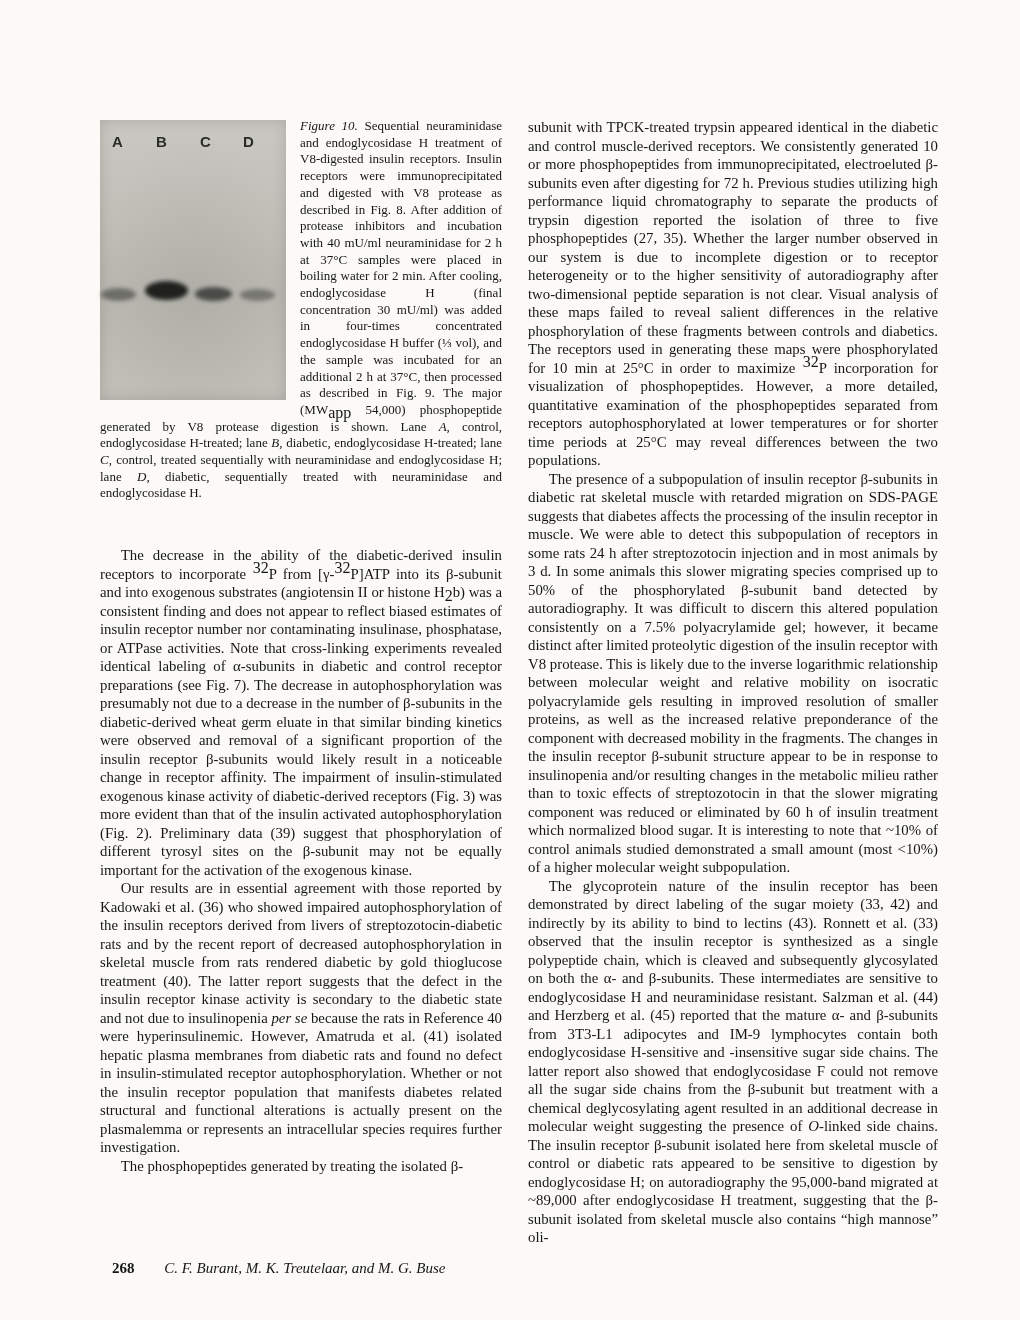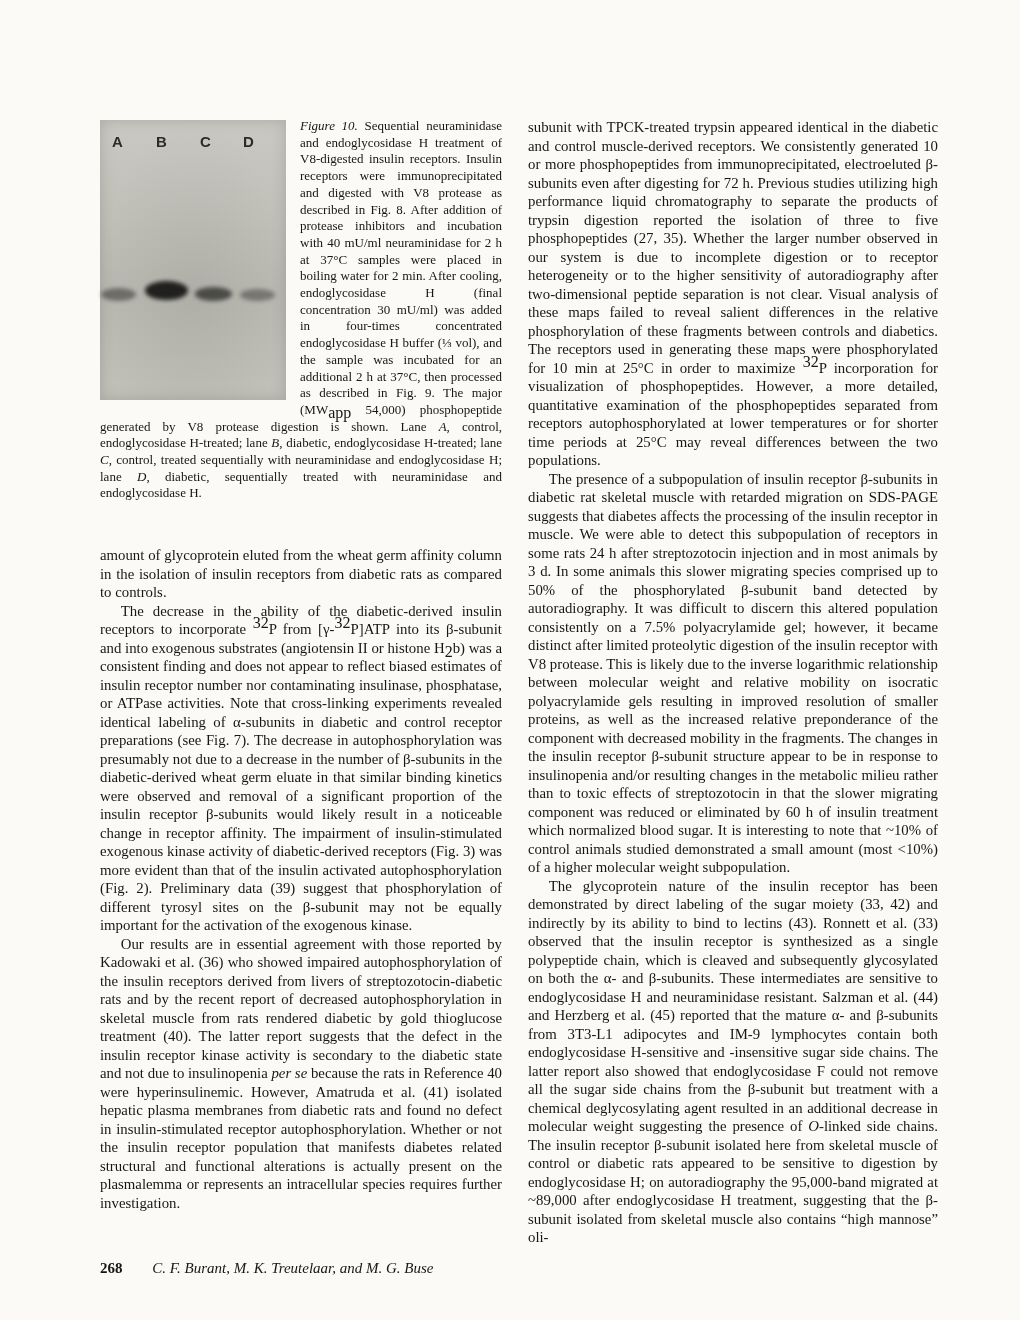--- a/index.html
+++ b/index.html
@@ -68,21 +68,21 @@
   .band-d{left:140px;top:169px; width:35px; height:12px; background:#3a3a36; opacity:.5;}
   .caption{
     font-size:13px;
     line-height:16.7px;
     text-align:justify;
   }
   .body-text{margin-top:44px;}
   
   .footer{
     position:absolute;
-    left:100px;
+    left:112px;
     top:1260px;
     font-size:15px;
     white-space:nowrap;
   }
   .page-num{font-weight:bold;margin-right:26px;}
   .authors{font-style:italic;}
 </style>
 </head>
 <body>
 
@@ -100,23 +100,23 @@
           <span class="lane lane-d">D</span>
           <div class="band band-a"></div>
           <div class="band band-b"></div>
           <div class="band band-c"></div>
           <div class="band band-d"></div>
         </div>
         <div class="caption"><i>Figure 10.</i> Sequential neuraminidase and endoglycosidase H treatment of V8-digested insulin receptors. Insulin receptors were immunoprecipitated and digested with V8 protease as described in Fig. 8. After addition of protease inhibitors and incubation with 40 mU/ml neuraminidase for 2 h at 37°C samples were placed in boiling water for 2 min. After cooling, endoglycosidase H (final concentration 30 mU/ml) was added in four-times concentrated endoglycosidase H buffer (⅓ vol), and the sample was incubated for an additional 2 h at 37°C, then processed as described in Fig. 9. The major (MW<sub>app</sub> 54,000) phosphopeptide generated by V8 protease digestion is shown. Lane <i>A</i>, control, endoglycosidase H-treated; lane <i>B</i>, diabetic, endoglycosidase H-treated; lane <i>C</i>, control, treated sequentially with neuraminidase and endoglycosidase H; lane <i>D</i>, diabetic, sequentially treated with neuraminidase and endoglycosidase H.</div>
       </div>
 
       <div class="body-text">
-        <p class="noindent">amount of glycoprotein eluted from the wheat germ affinity column in the isolation of insulin receptors from diabetic rats as compared to controls.</p>
         <p>The decrease in the ability of the diabetic-derived insulin receptors to incorporate <sup>32</sup>P from [γ-<sup>32</sup>P]ATP into its β-subunit and into exogenous substrates (angiotensin II or histone H<sub>2</sub>b) was a consistent finding and does not appear to reflect biased estimates of insulin receptor number nor contaminating insulinase, phosphatase, or ATPase activities. Note that cross-linking experiments revealed identical labeling of α-subunits in diabetic and control receptor preparations (see Fig. 7). The decrease in autophosphorylation was presumably not due to a decrease in the number of β-subunits in the diabetic-derived wheat germ eluate in that similar binding kinetics were observed and removal of a significant proportion of the insulin receptor β-subunits would likely result in a noticeable change in receptor affinity. The impairment of insulin-stimulated exogenous kinase activity of diabetic-derived receptors (Fig. 3) was more evident than that of the insulin activated autophosphorylation (Fig. 2). Preliminary data (39) suggest that phosphorylation of different tyrosyl sites on the β-subunit may not be equally important for the activation of the exogenous kinase.</p>
         <p>Our results are in essential agreement with those reported by Kadowaki et al. (36) who showed impaired autophosphorylation of the insulin receptors derived from livers of streptozotocin-diabetic rats and by the recent report of decreased autophosphorylation in skeletal muscle from rats rendered diabetic by gold thioglucose treatment (40). The latter report suggests that the defect in the insulin receptor kinase activity is secondary to the diabetic state and not due to insulinopenia <i>per se</i> because the rats in Reference 40 were hyperinsulinemic. However, Amatruda et al. (41) isolated hepatic plasma membranes from diabetic rats and found no defect in insulin-stimulated receptor autophosphorylation. Whether or not the insulin receptor population that manifests diabetes related structural and functional alterations is actually present on the plasmalemma or represents an intracellular species requires further investigation.</p>
+        <p>The phosphopeptides generated by treating the isolated β-</p>
       </div>
 
     </div>
 
     <div class="col-right">
       <p class="noindent">subunit with TPCK-treated trypsin appeared identical in the diabetic and control muscle-derived receptors. We consistently generated 10 or more phosphopeptides from immunoprecipitated, electroeluted β-subunits even after digesting for 72 h. Previous studies utilizing high performance liquid chromatography to separate the products of trypsin digestion reported the isolation of three to five phosphopeptides (27, 35). Whether the larger number observed in our system is due to incomplete digestion or to receptor heterogeneity or to the higher sensitivity of autoradiography after two-dimensional peptide separation is not clear. Visual analysis of these maps failed to reveal salient differences in the relative phosphorylation of these fragments between controls and diabetics. The receptors used in generating these maps were phosphorylated for 10 min at 25°C in order to maximize <sup>32</sup>P incorporation for visualization of phosphopeptides. However, a more detailed, quantitative examination of the phosphopeptides separated from receptors autophosphorylated at lower temperatures or for shorter time periods at 25°C may reveal differences between the two populations.</p>
       <p>The presence of a subpopulation of insulin receptor β-subunits in diabetic rat skeletal muscle with retarded migration on SDS-PAGE suggests that diabetes affects the processing of the insulin receptor in muscle. We were able to detect this subpopulation of receptors in some rats 24 h after streptozotocin injection and in most animals by 3 d. In some animals this slower migrating species comprised up to 50% of the phosphorylated β-subunit band detected by autoradiography. It was difficult to discern this altered population consistently on a 7.5% polyacrylamide gel; however, it became distinct after limited proteolytic digestion of the insulin receptor with V8 protease. This is likely due to the inverse logarithmic relationship between molecular weight and relative mobility on isocratic polyacrylamide gels resulting in improved resolution of smaller proteins, as well as the increased relative preponderance of the component with decreased mobility in the fragments. The changes in the insulin receptor β-subunit structure appear to be in response to insulinopenia and/or resulting changes in the metabolic milieu rather than to toxic effects of streptozotocin in that the slower migrating component was reduced or eliminated by 60 h of insulin treatment which normalized blood sugar. It is interesting to note that ~10% of control animals studied demonstrated a small amount (most &lt;10%) of a higher molecular weight subpopulation.</p>
       <p>The glycoprotein nature of the insulin receptor has been demonstrated by direct labeling of the sugar moiety (33, 42) and indirectly by its ability to bind to lectins (43). Ronnett et al. (33) observed that the insulin receptor is synthesized as a single polypeptide chain, which is cleaved and subsequently glycosylated on both the α- and β-subunits. These intermediates are sensitive to endoglycosidase H and neuraminidase resistant. Salzman et al. (44) and Herzberg et al. (45) reported that the mature α- and β-subunits from 3T3-L1 adipocytes and IM-9 lymphocytes contain both endoglycosidase H-sensitive and -insensitive sugar side chains. The latter report also showed that endoglycosidase F could not remove all the sugar side chains from the β-subunit but treatment with a chemical deglycosylating agent resulted in an additional decrease in molecular weight suggesting the presence of <i>O</i>-linked side chains. The insulin receptor β-subunit isolated here from skeletal muscle of control or diabetic rats appeared to be sensitive to digestion by endoglycosidase H; on autoradiography the 95,000-band migrated at ~89,000 after endoglycosidase H treatment, suggesting that the β-subunit isolated from skeletal muscle also contains “high mannose” oli-</p>
     </div>
 

